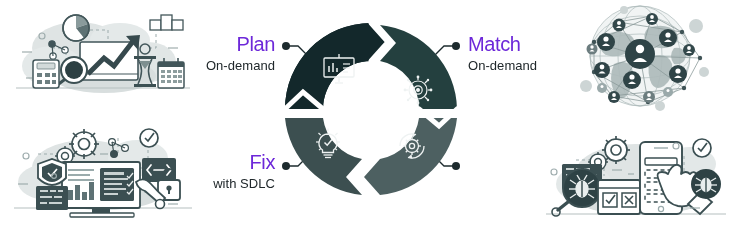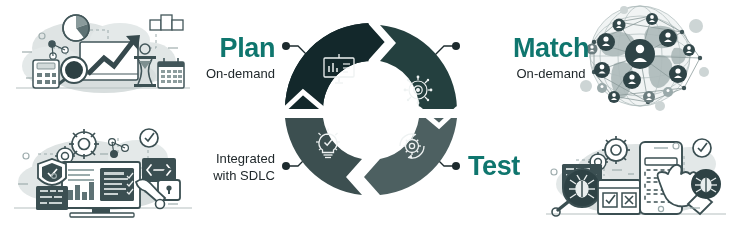--- a/index.html
+++ b/index.html
@@ -8,33 +8,33 @@
     width:734px;height:230px;
     background:#ffffff;
     font-family:"Liberation Sans", sans-serif;
     overflow:hidden;
   }
   .stage{position:relative;width:734px;height:230px;background:#ffffff;}
 
   
   .label{position:absolute;line-height:1.12;color:#161f22;}
   .label .title{
-    font-size:27px;font-weight:bold;letter-spacing:-0.4px;
-    color:#0f766e;display:block;margin-bottom:3px;
+    font-size:20px;font-weight:normal;letter-spacing:-0.4px;
+    color:#6d28d9;display:block;margin-bottom:3px;
   }
   .label .sub{
     font-size:13px;font-weight:normal;color:#20282b;display:block;
     letter-spacing:0.05px;line-height:1.28;
   }
   .label.right-align{text-align:right;}
   .label.left-align{text-align:left;}
 
   #label-plan{left:170px;top:33px;width:105px;}
   #label-fix{left:170px;top:151px;width:105px;}
-  #label-match{left:496px;top:33px;width:110px;text-align:center;}
+  #label-match{left:468px;top:33px;width:110px;}
   #label-test{left:468px;top:151px;width:110px;}
 
   
   #cycle-diagram{position:absolute;left:276px;top:14px;width:190px;height:185px;}
   #cycle-diagram svg{display:block;width:190px;height:185px;overflow:visible;}
 
   
   .illus{position:absolute;}
   #illus-plan{left:8px;top:4px;width:190px;height:106px;}
   #illus-fix{left:8px;top:114px;width:190px;height:110px;}
@@ -640,26 +640,25 @@
       </g>
     </svg>
   </div>
 
   <div class="label right-align" id="label-plan">
     <span class="title">Plan</span>
     <span class="sub">On-demand</span>
   </div>
 
   <div class="label right-align" id="label-fix">
-    <span class="sub">Integrated</span>
+    <span class="title">Fix</span>
     <span class="sub">with SDLC</span>
   </div>
 
   <div class="label left-align" id="label-match">
     <span class="title">Match</span>
     <span class="sub">On-demand</span>
   </div>
 
   <div class="label left-align" id="label-test">
-    <span class="title">Test</span>
   </div>
 
 </div>
 
 </body></html>

